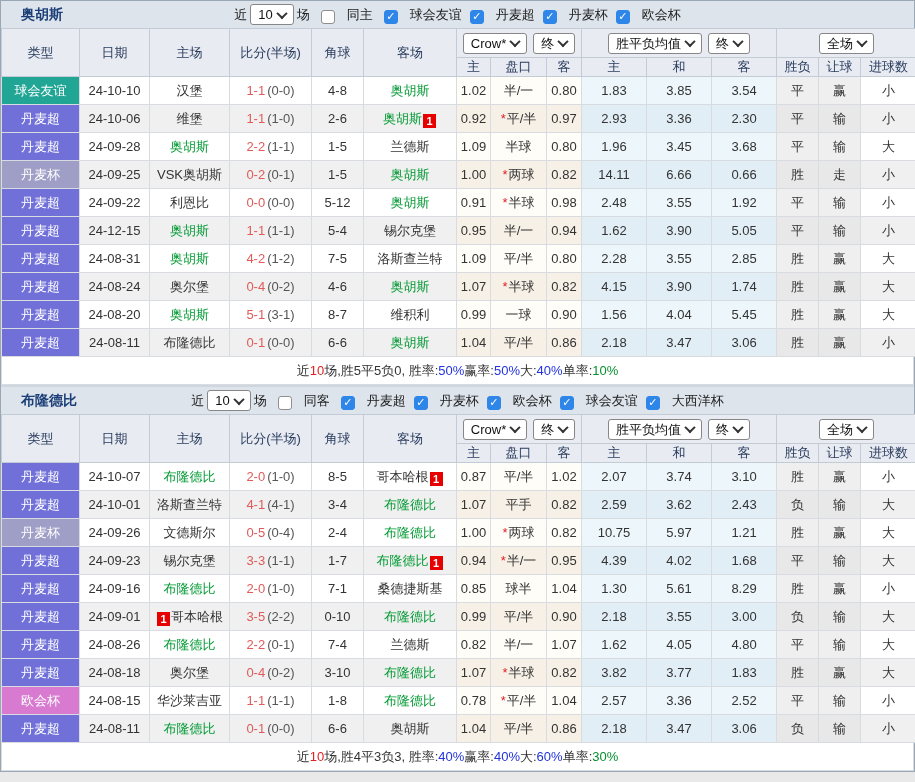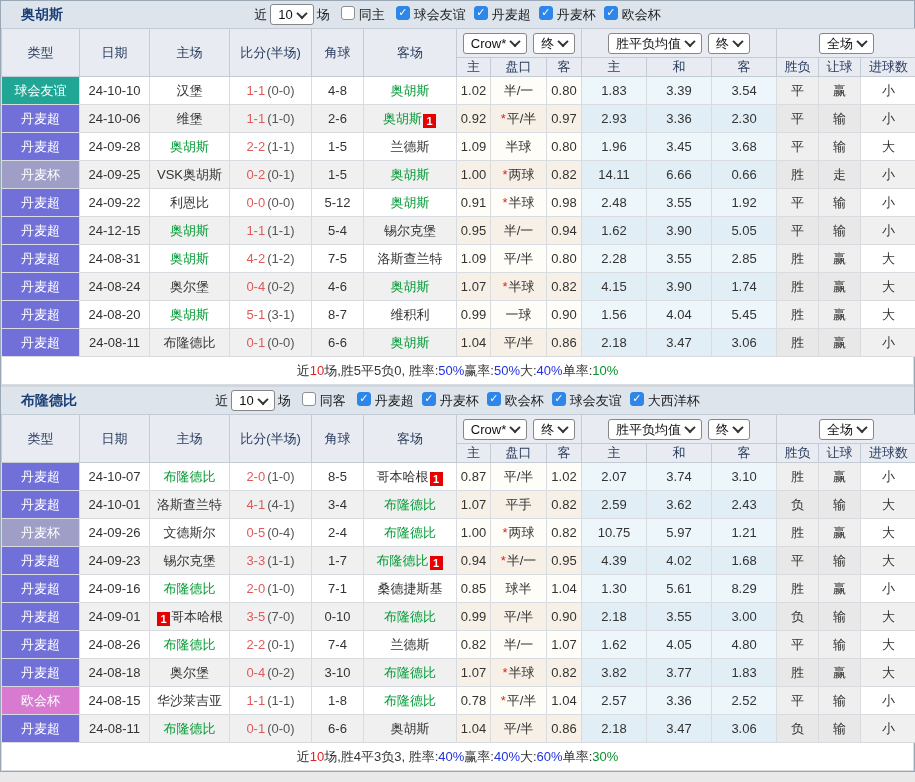--- a/index.html
+++ b/index.html
@@ -16,21 +16,21 @@
     border:none;border-radius:4px;font-size:15px;font-weight:bold;line-height:22px;text-align:center;padding:0;cursor:pointer;}
   
   .section + .section{border-top:2px solid #cfd6de;}
   .sec-header{position:relative;height:27px;background:#dde4ec;display:flex;align-items:center;}
   .team{position:absolute;left:20px;color:#1c3f77;font-weight:bold;font-size:14px;}
   .filters{margin:0 auto;display:flex;align-items:center;gap:3px;font-size:13px;color:#222;}
   .sel{display:inline-flex;align-items:center;gap:5px;background:#fff;border:1px solid #878787;border-radius:3px;
     padding:1px 7px;font-size:13px;color:#111;line-height:17px;cursor:pointer;white-space:nowrap;}
   .chev{width:6px;height:6px;border-right:2px solid #333;border-bottom:2px solid #333;
     transform:rotate(45deg) translate(-1px,-1px);display:inline-block;}
-  .chk{display:inline-flex;align-items:flex-start;gap:4px;cursor:pointer;white-space:nowrap;padding-left:8px;}
+  .chk{display:inline-flex;align-items:flex-end;gap:12px;cursor:pointer;white-space:nowrap;padding-left:8px;}
   .box{width:14px;height:14px;border:1px solid #8f8f8f;background:#fff;border-radius:3px;box-sizing:border-box;
     display:inline-flex;align-items:center;justify-content:center;}
   .box.checked{background:#2e86e8;border-color:#2e86e8;}
   .box.checked::after{content:"✓";color:#fff;font-size:11px;font-weight:bold;line-height:1;}
   
   .grid{width:100%;border-collapse:collapse;table-layout:fixed;}
   .grid th{background:#e8ecf2;color:#2a3c5e;font-weight:normal;font-size:13px;border:1px solid #c3cbd5;
     padding:0;white-space:nowrap;overflow:hidden;}
   .h1 th{height:28px;}
   .h2 th{height:18px;}
@@ -173,21 +173,21 @@
               <td class="col-type" style="background: rgb(33, 166, 149);">球会友谊</td>
               <td>24-10-10</td>
               <td><span>汉堡</span></td>
               <td><span class="score">1-1</span><span class="half">(0-0)</span></td>
               <td>4-8</td>
               <td><span class="fteam">奥胡斯</span></td>
               <td class="col-odds">1.02</td>
               <td class="col-odds col-line"><span>半/一</span></td>
               <td class="col-odds">0.80</td>
               <td class="col-avg col-avgs">1.83</td>
-              <td class="col-avg col-avgd">3.39</td>
+              <td class="col-avg col-avgd">3.85</td>
               <td class="col-avg col-avgs">3.54</td>
               <td class="col-res12 c-blue">平</td>
               <td class="col-res12 c-red">赢</td>
               <td class="c-green">小</td>
             </tr>
             <tr>
               <td class="col-type" style="background: rgb(112, 112, 216);">丹麦超</td>
               <td>24-10-06</td>
               <td><span>维堡</span></td>
               <td><span class="score">1-1</span><span class="half">(1-0)</span></td>
@@ -539,21 +539,21 @@
               <td class="col-avg col-avgd">5.61</td>
               <td class="col-avg col-avgs">8.29</td>
               <td class="col-res12 c-red">胜</td>
               <td class="col-res12 c-red">赢</td>
               <td class="c-green">小</td>
             </tr>
             <tr>
               <td class="col-type" style="background: rgb(112, 112, 216);">丹麦超</td>
               <td>24-09-01</td>
               <td><span class="badge">1</span><span>哥本哈根</span></td>
-              <td><span class="score">3-5</span><span class="half">(7-0)</span></td>
+              <td><span class="score">3-5</span><span class="half">(2-2)</span></td>
               <td>0-10</td>
               <td><span class="fteam">布隆德比</span></td>
               <td class="col-odds">0.99</td>
               <td class="col-odds col-line"><span>平/半</span></td>
               <td class="col-odds">0.90</td>
               <td class="col-avg col-avgs">2.18</td>
               <td class="col-avg col-avgd">3.55</td>
               <td class="col-avg col-avgs">3.00</td>
               <td class="col-res12 c-green">负</td>
               <td class="col-res12 c-green">输</td>

